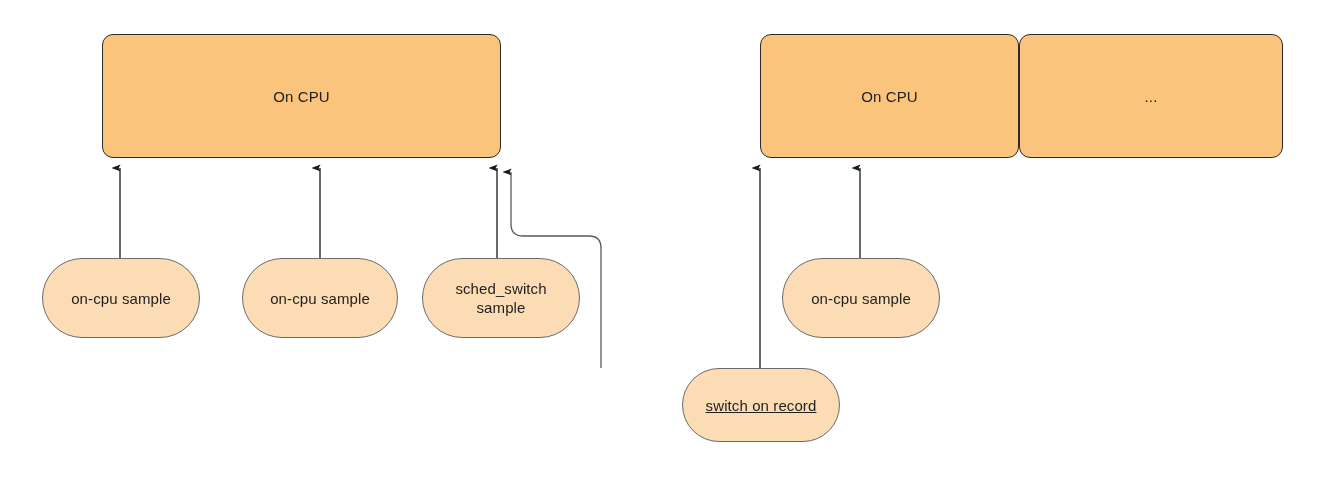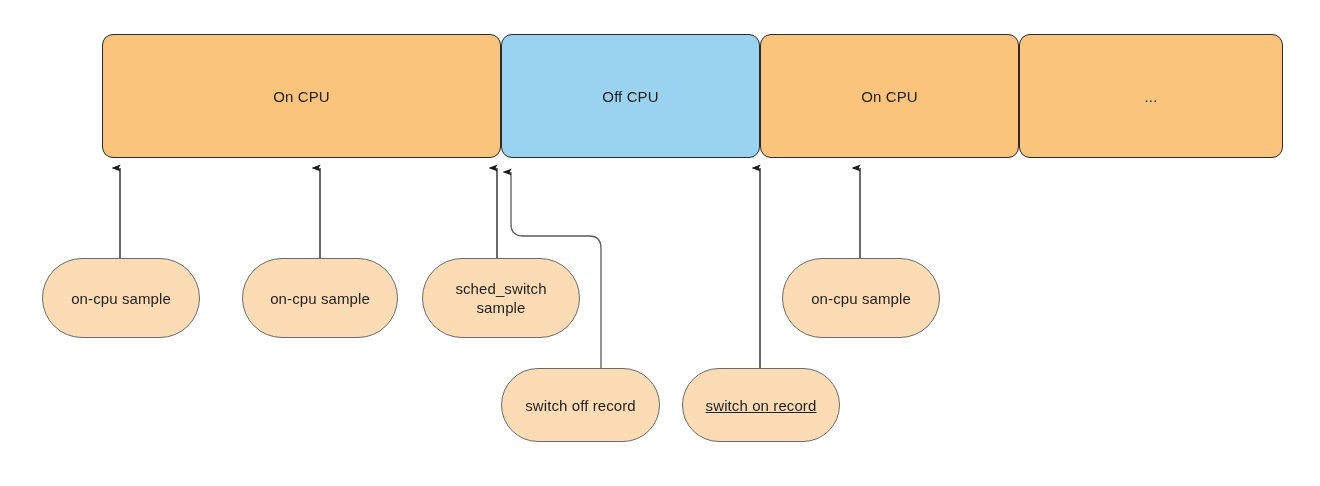--- a/index.html
+++ b/index.html
@@ -59,23 +59,20 @@
 </style>
 </head>
 <body>
 
 <div id="canvas">
 
   <div class="node timeline-block on-cpu" style="left:102px; top:34px; width:399px; height:124px;">
     <span>On CPU</span>
   </div>
 
-  <div class="node timeline-block off-cpu" style="left:501px; top:34px; width:259px; height:124px;">
-    <span>Off CPU</span>
-  </div>
 
   <div class="node timeline-block on-cpu" style="left:760px; top:34px; width:259px; height:124px;">
     <span>On CPU</span>
   </div>
 
   <div class="node timeline-block on-cpu" style="left:1019px; top:34px; width:264px; height:124px;">
     <span>...</span>
   </div>
 
   <svg class="layer" viewBox="0 0 1320 486" xmlns="http://www.w3.org/2000/svg">
@@ -106,21 +103,18 @@
 
   <div class="node callout sample" style="left:422px; top:258px; width:158px; height:80px;">
     <span>sched_switch
 sample</span>
   </div>
 
   <div class="node callout sample" style="left:782px; top:258px; width:158px; height:80px;">
     <span>on-cpu sample</span>
   </div>
 
-  <div class="node callout sample" style="left:501px; top:368px; width:159px; height:74px;">
-    <span>switch off record</span>
-  </div>
 
   <div class="node callout sample" style="left:682px; top:368px; width:158px; height:74px;text-decoration:underline;">
     <span>switch on record</span>
   </div>
 
 </div>
 
 </body></html>

